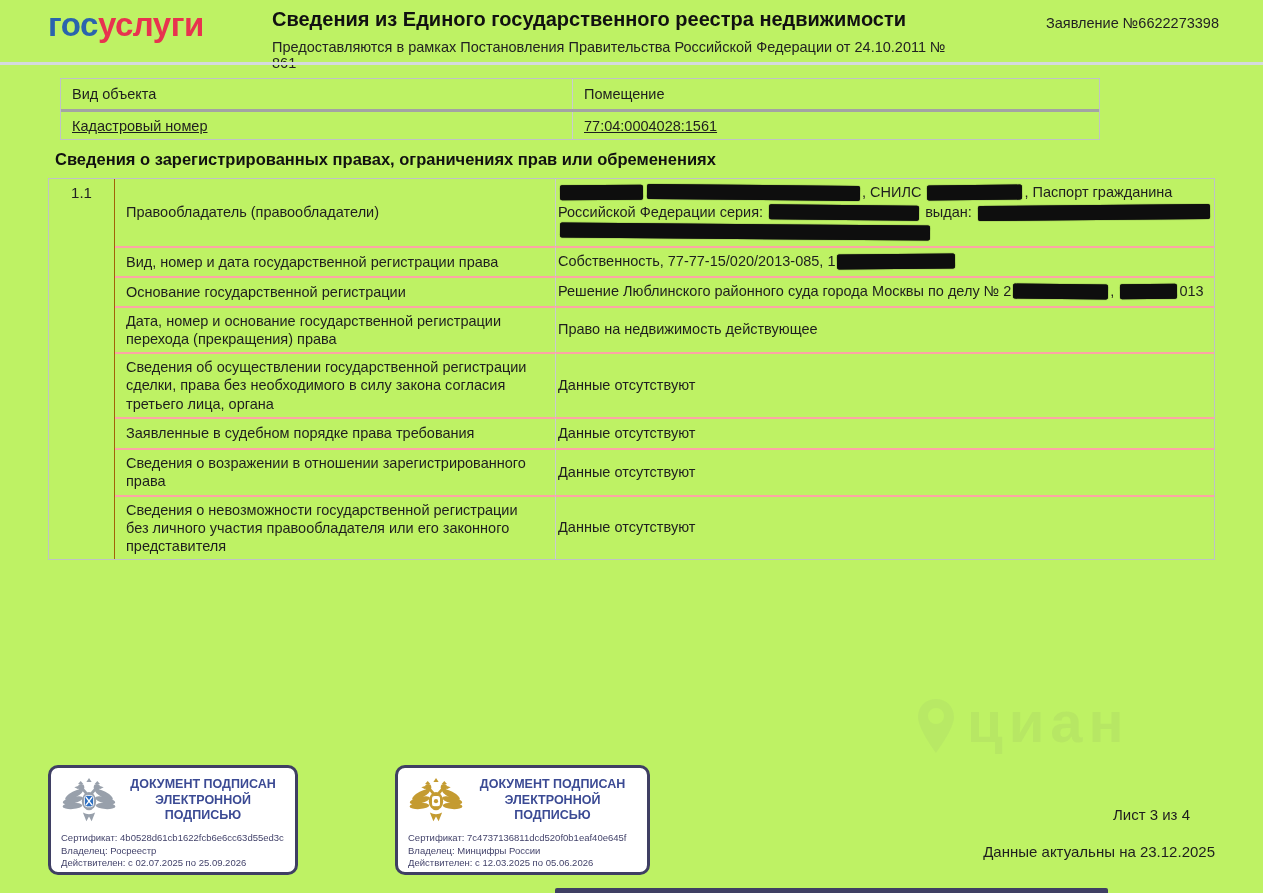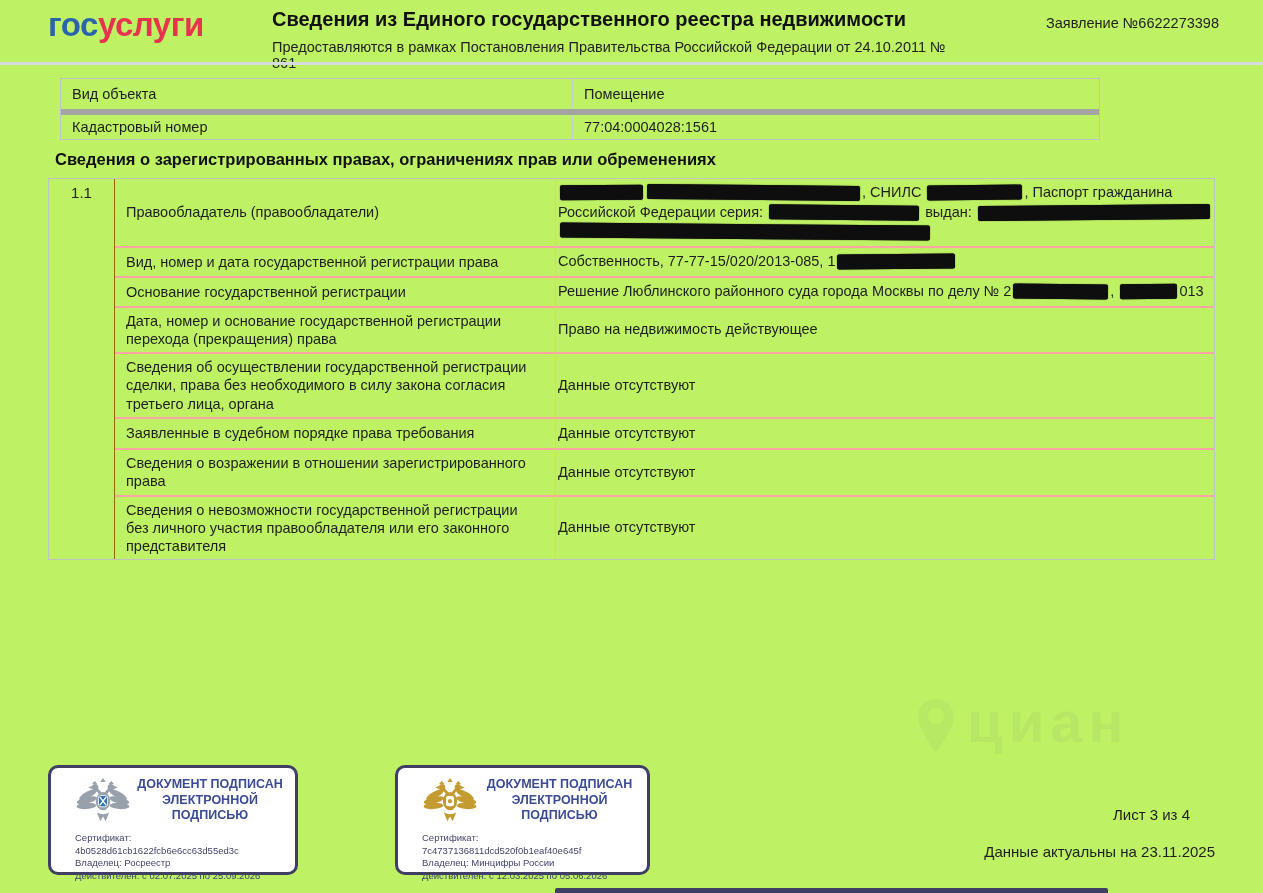--- a/index.html
+++ b/index.html
@@ -13,21 +13,21 @@
   .logo .p2 { color:#e8334f; }
   .titles { position:absolute; left:272px; top:8px; width:680px; }
   .doc-title { font-size:20px; font-weight:700; color:#111; }
   .doc-subtitle { margin-top:8px; font-size:14.5px; color:#222; }
   .app-number { position:absolute; top:15px; right:44px; font-size:14.5px; color:#222; }
   .header-divider { position:absolute; top:62px; left:0; width:1263px; height:3px; background:#d5dade; }
 
   
   .object-table { position:absolute; left:48px; top:78px; width:1040px; border:1px solid #bfc2c6;margin-left:12px; }
   .ot-row { display:grid; grid-template-columns:511px 1fr; min-height:30px; }
-  .ot-row + .ot-row { border-top:6px solid #a3a3a3; }
+  .ot-row + .ot-row { border-top:3px solid #a3a3a3;text-decoration:underline; }
   .ot-cell { display:flex; align-items:center; padding:4px 11px; font-size:14.5px; }
   .ot-cell.val { border-left:1px solid #c9ccd0; }
 
   
   .section-title { position:absolute; left:55px; top:150px; font-size:16.5px; font-weight:700; color:#111; }
   .rights-table { position:absolute; left:48px; top:178px; width:1167px; border:1px solid #bfc2c6;
                   display:grid; grid-template-columns:66px 440px 1fr;
                   grid-template-rows:minmax(62px,auto) minmax(30px,auto) minmax(30px,auto) minmax(42px,auto) minmax(47px,auto) minmax(31px,auto) minmax(35px,auto) minmax(54px,auto); }
   .num-cell { grid-column:1; grid-row:1 / 9; border-right:1px solid #a16207; text-align:center; padding-top:5px; font-size:15px; color:#222; }
   .rt-label { grid-column:2; display:flex; align-items:center; padding:4px 11px; font-size:14.5px; line-height:1.26; }
@@ -36,21 +36,21 @@
   .stack { display:block; width:100%; }
   .vline { display:block; }
 
   
   .redact { display:inline-block; height:15px; background:#0e0e0e; border-radius:2px;
             vertical-align:text-bottom; margin:0 2px; box-shadow:0 0 1px #0e0e0e; }
   .tilt-a { transform:rotate(-0.5deg); }
   .tilt-b { transform:rotate(0.5deg); }
 
   
-  .stamp { position:absolute; top:765px; width:250px; height:110px; border:3px solid #3f3f63; border-radius:10px; background:#fff; padding:6px 10px 5px 24px; }
+  .stamp { position:absolute; top:765px; width:250px; height:110px; border:3px solid #3f3f63; border-radius:10px; background:#fff; padding:6px 10px 5px 10px; }
   .stamp.s1 { left:48px; }
   .stamp.s2 { left:395px; width:255px; }
   .stamp-top { display:flex; align-items:flex-start; }
   .stamp-eagle { width:56px; height:56px; flex:0 0 56px; }
   .stamp-title { flex:1; text-align:center; font-size:12.5px; font-weight:700; color:#3b4a94; line-height:1.25; padding:3px 0 0 4px; max-width:165px; margin:0 auto; }
   .stamp-lines { margin-top:2px; font-size:9.5px; color:#43436b; line-height:1.32; }
 
   .eagle-silver { color:#98a0ab; }
   .eagle-gold  { color:#c49b31; }
 
@@ -204,16 +204,16 @@
       <div class="stamp-title">ДОКУМЕНТ ПОДПИСАН ЭЛЕКТРОННОЙ ПОДПИСЬЮ</div>
     </div>
     <div class="stamp-lines">
       <div>Сертификат: 7c4737136811dcd520f0b1eaf40e645f</div>
       <div>Владелец: Минцифры России</div>
       <div>Действителен: с 12.03.2025 по 05.06.2026</div>
     </div>
   </div>
 
   <div class="page-label">Лист 3 из 4</div>
-  <div class="data-actual">Данные актуальны на 23.11.2025</div>
+  <div class="data-actual">Данные актуальны на 23.12.2025</div>
   <div class="bottom-bar"></div>
 
 </div>
 
 </body></html>

